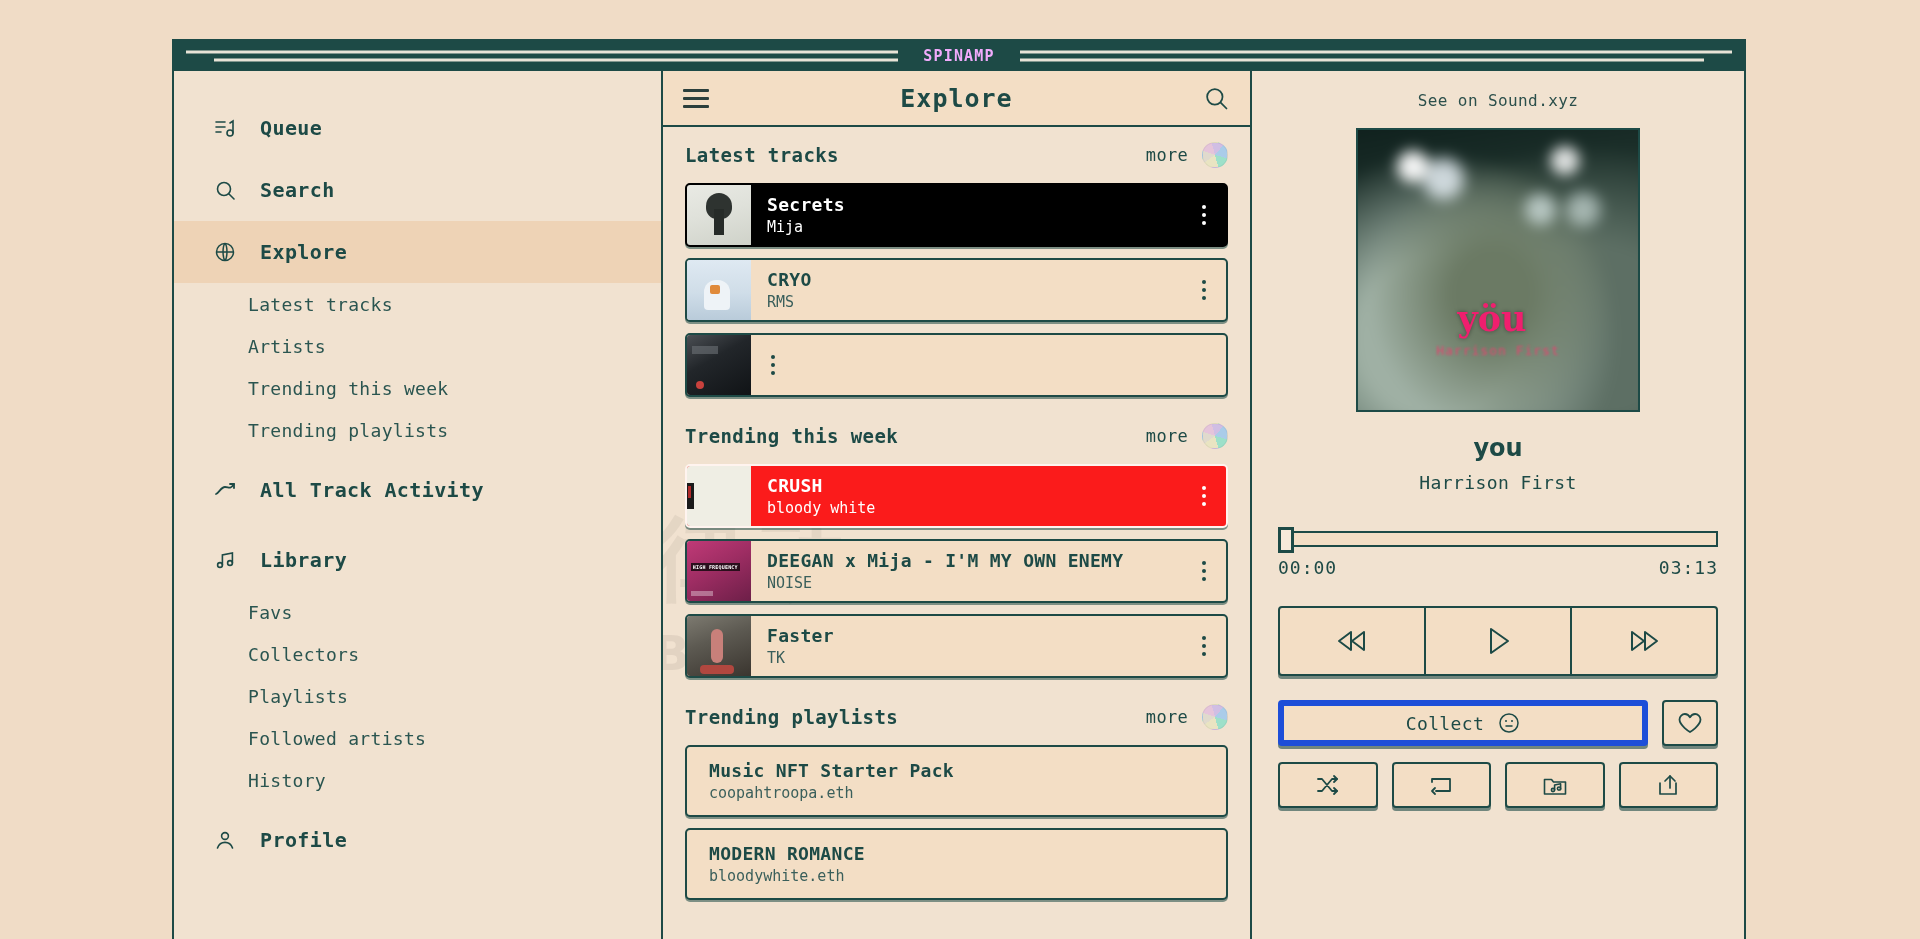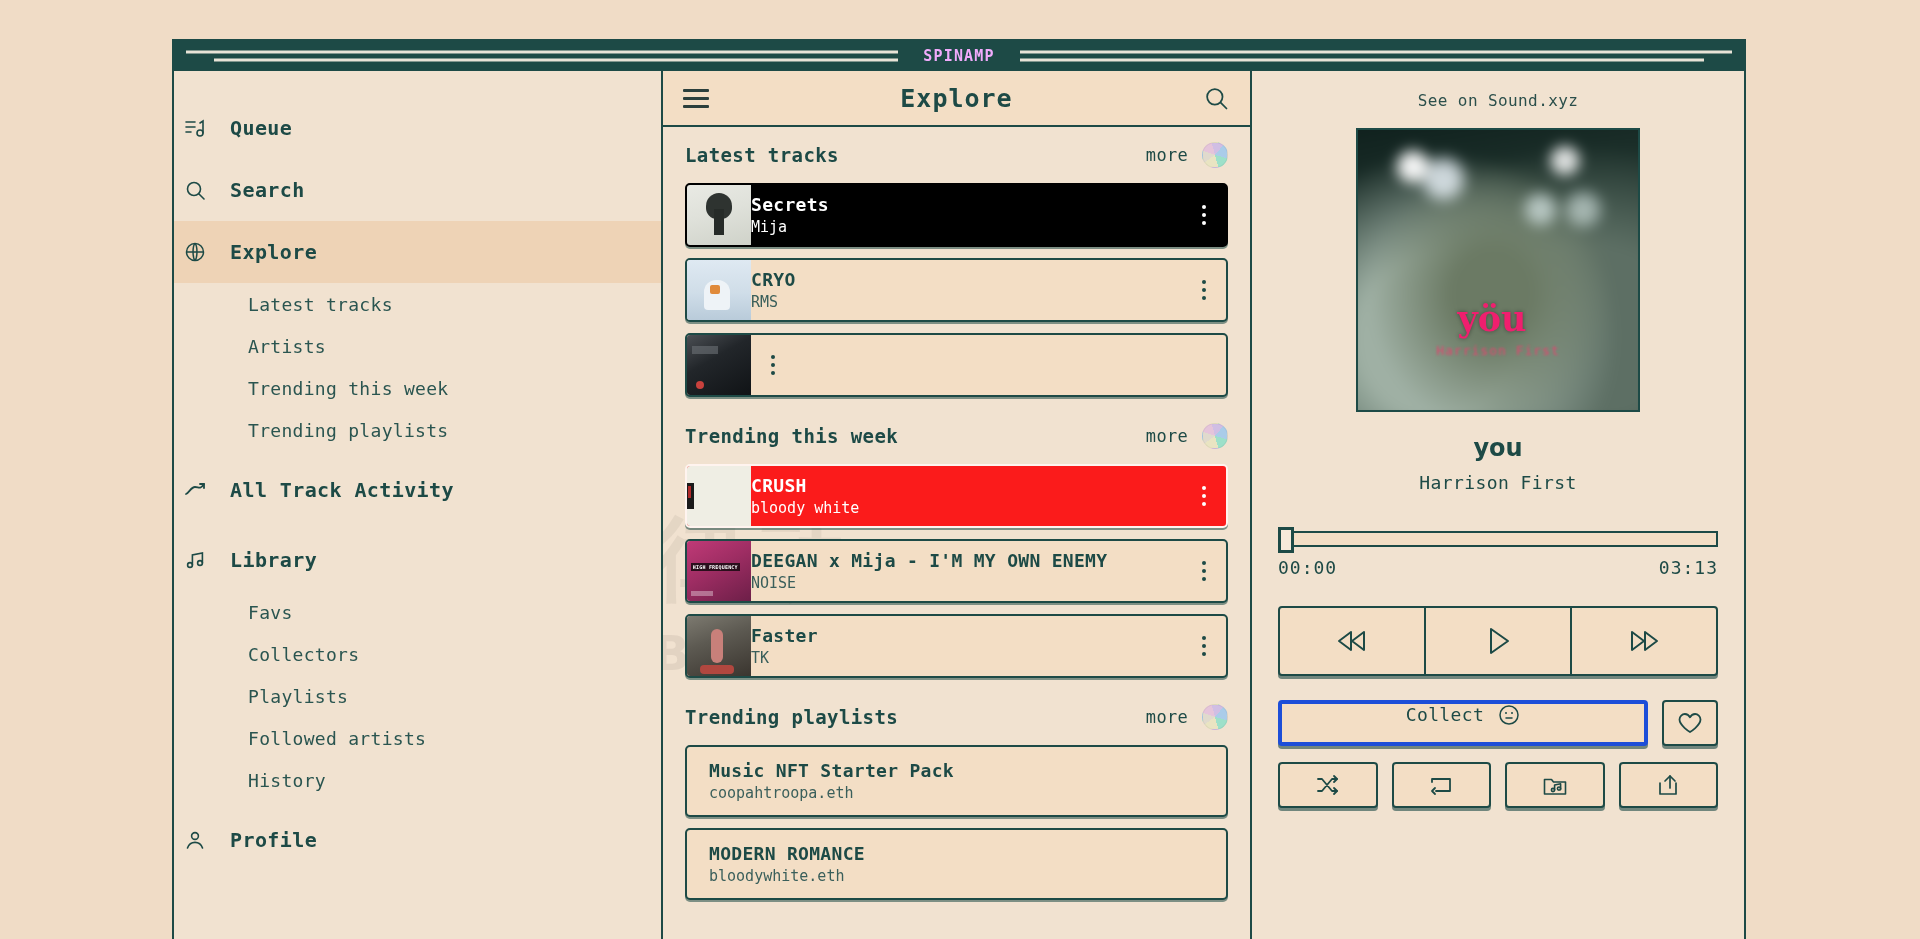--- a/index.html
+++ b/index.html
@@ -60,21 +60,21 @@
     background: #f1e2d0;
     border-right: 2px solid #1d4a46;
     padding-top: 26px;
     overflow: hidden;
     flex: 0 0 489px;
   }
   .nav-main {
     display: flex; align-items: center;
     gap: 22px;
     height: 62px;
-    padding: 0 0 0 8px;
+    padding: 0 0 0 38px;
     cursor: pointer;
   }
   .nav-main.active { background: #eed3b6; }
   .nav-main .nav-ico {
     width: 26px; height: 26px;
     display: flex; align-items: center; justify-content: center;
     color: #1d4a46;
     flex: 0 0 26px;
   }
   .nav-main .nav-label {
@@ -190,20 +190,21 @@
   }
   .track-row.playing-dark { background: #000; border-color: #000; }
   .track-row.playing-red  { background: #fb1b1b; border-color: #fff4ef; }
   .thumb {
     width: 64px; flex: 0 0 64px;
     background-size: cover; background-position: center;
   }
   .track-meta {
     flex: 1; min-width: 0;
     display: flex; flex-direction: column; justify-content: center;
+    padding-left: 16px;
   }
   .track-title {
     font-size: 18px; font-weight: bold; color: #1d4a46;
     white-space: nowrap; overflow: hidden; text-overflow: ellipsis;
     letter-spacing: 0.3px;
   }
   .track-artist {
     font-size: 15px; color: #3a5f5b;
     margin-top: 3px;
     white-space: nowrap; overflow: hidden; text-overflow: ellipsis;
@@ -330,23 +331,23 @@
     cursor: pointer;
     border-right: 2px solid #1d4a46;
   }
   #transport .t-btn:last-child { border-right: none; }
   #collect-row {
     width: 100%; margin-top: 24px;
     display: flex; gap: 14px;
   }
   #collect-btn {
     flex: 1; height: 46px;
-    border: 4px solid #1d4ed8; border-radius: 4px;
+    border: 6px solid #1d4ed8; border-radius: 4px;
     background: #f3dec5;
-    display: flex; justify-content: center;
+    display: flex; align-items: center; justify-content: center;
     gap: 14px;
     font-size: 18px; color: #1d4a46;
     cursor: pointer;
     box-shadow: 0 3px 0 rgba(29,74,70,.6);
     letter-spacing: .4px;
   }
   #fav-btn {
     width: 56px; height: 46px;
     border: 2px solid #1d4a46; border-radius: 4px;
     background: #f3dec5;

